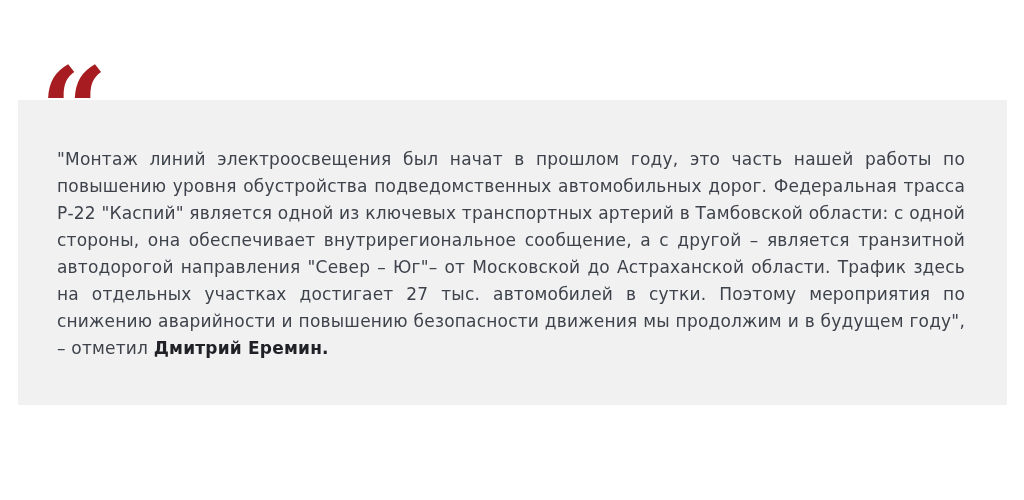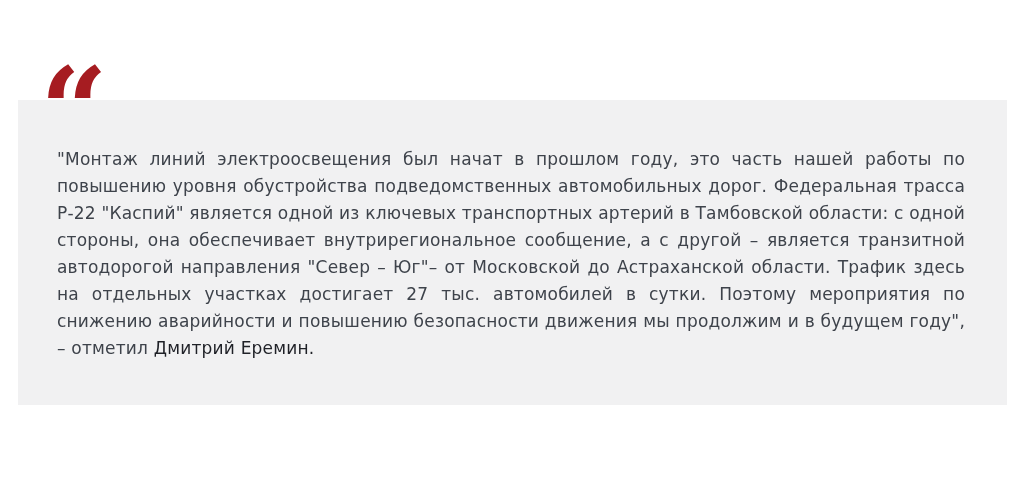--- a/index.html
+++ b/index.html
@@ -43,21 +43,21 @@
     margin: 0;
     font-size: 17px;
     line-height: 27px;
     letter-spacing: 0.2px;
     color: #3e434b;
     text-align: justify;
     text-align-last: left;
   }
   .quote-text strong {
     color: #1f2127;
-    font-weight: 400;
+    font-weight: 700;
   }
 </style>
 </head>
 <body>
 
 <div class="page">
   <section class="quote-card">
     <span class="quote-icon">“</span>
     <p class="quote-text"><span>"Монтаж линий электроосвещения был начат в прошлом году, это часть нашей работы по повышению уровня обустройства подведомственных автомобильных дорог. Федеральная трасса Р-22 "Каспий" является одной из ключевых транспортных артерий в Тамбовской области: с одной стороны, она обеспечивает внутрирегиональное сообщение, а с другой – является транзитной автодорогой направления "Север – Юг"– от Московской до Астраханской области. Трафик здесь на отдельных участках достигает 27 тыс. автомобилей в сутки. Поэтому мероприятия по снижению аварийности и повышению безопасности движения мы продолжим и в будущем году", – отметил </span><strong>Дмитрий Еремин.</strong></p>
   </section>

